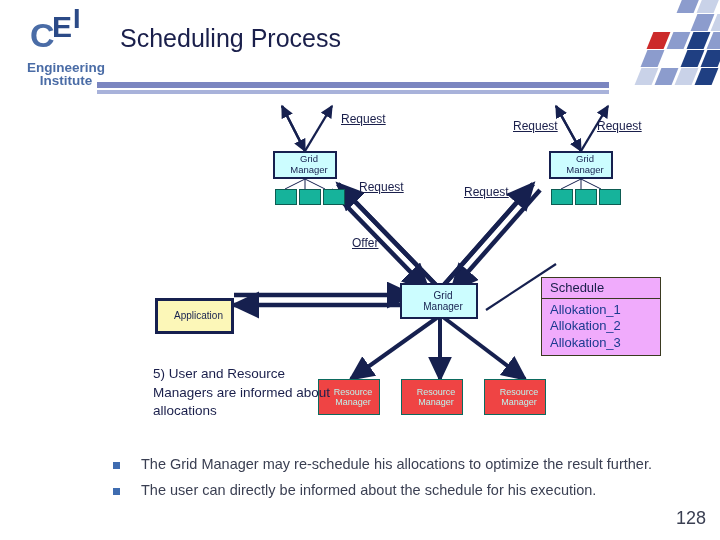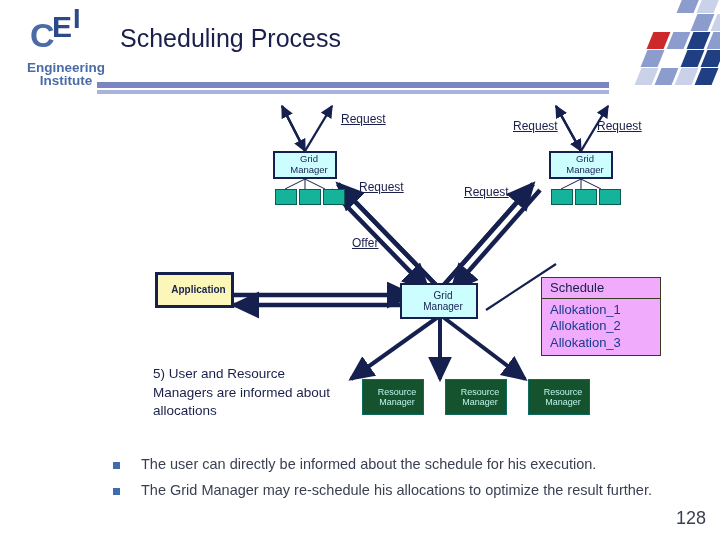--- a/index.html
+++ b/index.html
@@ -43,22 +43,22 @@
     justify-content:center;text-align:right;line-height:1.15;padding-left:8px;}
 
   .gm{background:#ccfdff;border:2px solid #16204f;color:#16204f;
     font-size:9.5px;font-family:"Liberation Sans",sans-serif;}
   .gm-big{background:#ccfdff;border:2px solid #16204f;color:#16204f;font-size:10px;}
 
   .chip{position:absolute;background:#16b39b;border:1px solid #0d5c52;}
 
   .app{background:#fcf7b8;border:3px solid #16204f;color:#16204f;font-size:10px;}
 
-  .rm{background:#14532d;border:1px solid #0c6a5e;color:#bdf3ec;font-size:9px;
-    font-family:"Liberation Sans",sans-serif;margin-left:44px;}
+  .rm{background:#ef4444;border:1px solid #0c6a5e;color:#bdf3ec;font-size:9px;
+    font-family:"Liberation Sans",sans-serif;}
 
   .lbl{position:absolute;color:#1a1f4b;font-size:12px;
     font-family:"Liberation Sans",sans-serif;white-space:nowrap;text-decoration:underline;}
 
   
   .sched{position:absolute;left:541px;top:258px;width:120px;box-sizing:border-box;
     border:1.5px solid #3a3a20;background:#f0abfc;margin-top:19px;}
   .sched .hd{font-size:13px;color:#1a1f4b;padding:2px 6px 3px 8px;
     border-bottom:1.5px solid #3a3a20;}
   .sched .bd{padding:3px 6px 4px 8px;}
@@ -171,21 +171,21 @@
     </div>
     <div class="chip" style="left:551px;top:91px;width:20px;height:14px;"></div>
     <div class="chip" style="left:575px;top:91px;width:20px;height:14px;"></div>
     <div class="chip" style="left:599px;top:91px;width:20px;height:14px;"></div>
 
     <div class="box gm-big" style="left:400px;top:185px;width:78px;height:36px;flex-direction:column;">
       <span>Grid</span>
       <span>Manager</span>
     </div>
 
-    <div class="box app" style="left:155px;top:174px;width:79px;height:36px;font-weight:bold;">
+    <div class="box app" style="left:155px;top:200px;width:79px;height:36px;">
       <span>Application</span>
     </div>
 
     <div class="box rm" style="left:318px;top:281px;width:62px;height:36px;flex-direction:column;">
       <span>Resource</span>
       <span>Manager</span>
     </div>
     <div class="box rm" style="left:401px;top:281px;width:62px;height:36px;flex-direction:column;">
       <span>Resource</span>
       <span>Manager</span>
@@ -210,23 +210,23 @@
       <div>Allokation_2</div>
       <div>Allokation_3</div>
     </div>
   </div>
 
   <div class="steptext">5) User and Resource Managers are informed about allocations</div>
 
   <div class="bullets">
     <div class="brow">
       <span class="bsq"></span>
-      <span class="btxt">The user can directly be informed about the schedule for his execution.</span>
+      <span class="btxt">The Grid Manager may re-schedule his allocations to optimize the result further.</span>
     </div>
     <div class="brow">
       <span class="bsq"></span>
-      <span class="btxt">The Grid Manager may re-schedule his allocations to optimize the result further.</span>
+      <span class="btxt">The user can directly be informed about the schedule for his execution.</span>
     </div>
   </div>
 
   <div class="pageno">128</div>
 
 </div>
 
 </body></html>

